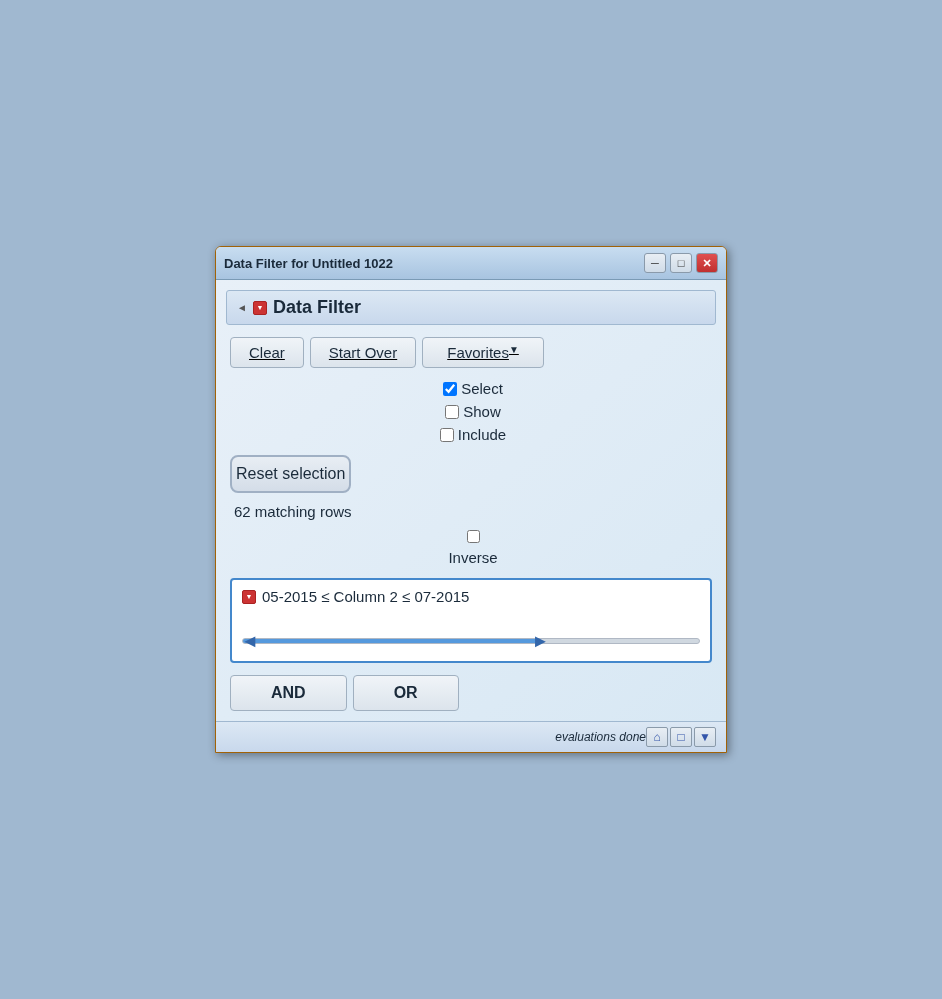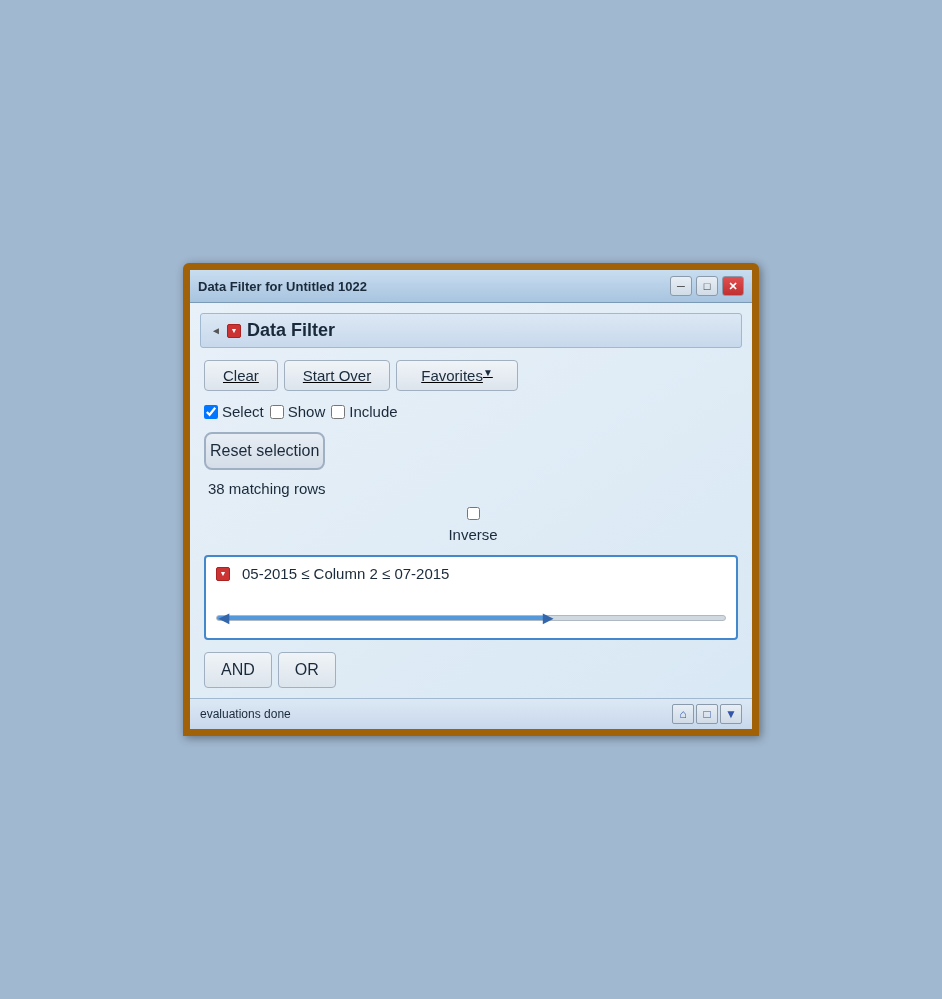--- a/index.html
+++ b/index.html
@@ -11,23 +11,23 @@
     body {
       background: #a0b8d0;
       display: flex;
       align-items: center;
       justify-content: center;
       min-height: 100vh;
       font-family: 'Segoe UI', Tahoma, sans-serif;
     }
 
     .window {
-      width: 576px;
+      width: 512px;
       background: #f0f4f8;
-      border: 7px solid #a16207;
+      border: 1px solid #a16207;
       border-radius: 6px 6px 0 0;
       box-shadow: 2px 2px 10px rgba(0,0,0,0.4);
       overflow: hidden;
     }
 
     .title-bar {
       background: linear-gradient(to bottom, #c8ddf0, #a8c4e0);
       padding: 6px 8px;
       display: flex;
       align-items: center;
@@ -140,20 +140,21 @@
     }
 
     .checkbox-row {
       display: flex;
       align-items: center;
       gap: 6px;
       margin-bottom: 12px;
       padding-left: 4px;
       font-size: 15px;
       color: #1a2a3a;
+      flex-direction: column;
     }
 
     .cb-item {
       display: flex;
       align-items: center;
       gap: 4px;
     }
 
     .cb-item input[type="checkbox"] {
       width: 14px;
@@ -196,21 +197,21 @@
       border: 2px solid #4488cc;
       border-radius: 4px;
       background: white;
       margin: 0 4px 12px 4px;
       padding: 8px 10px;
     }
 
     .filter-condition {
       display: flex;
       align-items: center;
-      gap: 12px;
+      gap: 6px;
       font-size: 16px;
       color: #1a2a3a;
       margin-bottom: 24px;
     }
 
     .filter-icon {
       width: 14px;
       height: 14px;
       background: #cc3333;
       border: 1px solid #aa2222;
@@ -269,35 +270,36 @@
     .and-or-row {
       display: flex;
       gap: 6px;
       margin: 0 4px;
     }
 
     .and-or-btn {
       background: linear-gradient(to bottom, #f0f4f8, #dce4ec);
       border: 1px solid #a0b0c0;
       border-radius: 4px;
-      padding: 8px 16px;
+      padding: 8px 40px;
       font-size: 16px;
-      font-weight: 400;
+      font-weight: 700;
       color: #1a2a3a;
       cursor: pointer;
       font-family: inherit;
     }
 
     .status-bar {
       background: linear-gradient(to bottom, #dce8f4, #c8d8ec);
       border-top: 1px solid #a0b8d0;
       padding: 5px 10px;
       display: flex;
       align-items: center;
-      justify-content: space-between;
+      justify-content: flex-end;
+      font-style: italic;
     }
 
     .status-text {
       font-size: 12px;
       color: #1a2a3a;
     }
 
     .status-icons {
       display: flex;
       gap: 2px;
@@ -363,21 +365,21 @@
       <div class="cb-item">
         <input type="checkbox" style="">
         <span>Include</span>
       </div>
     </div>
 
     
     <button class="reset-btn">Reset selection</button>
 
     
-    <div class="matching-rows">38 matching rows</div>
+    <div class="matching-rows">62 matching rows</div>
 
     
     <div class="inverse-row">
       <input type="checkbox" style="">
       <span>Inverse</span>
     </div>
 
     
     <div class="filter-box">
       <div class="filter-condition">

